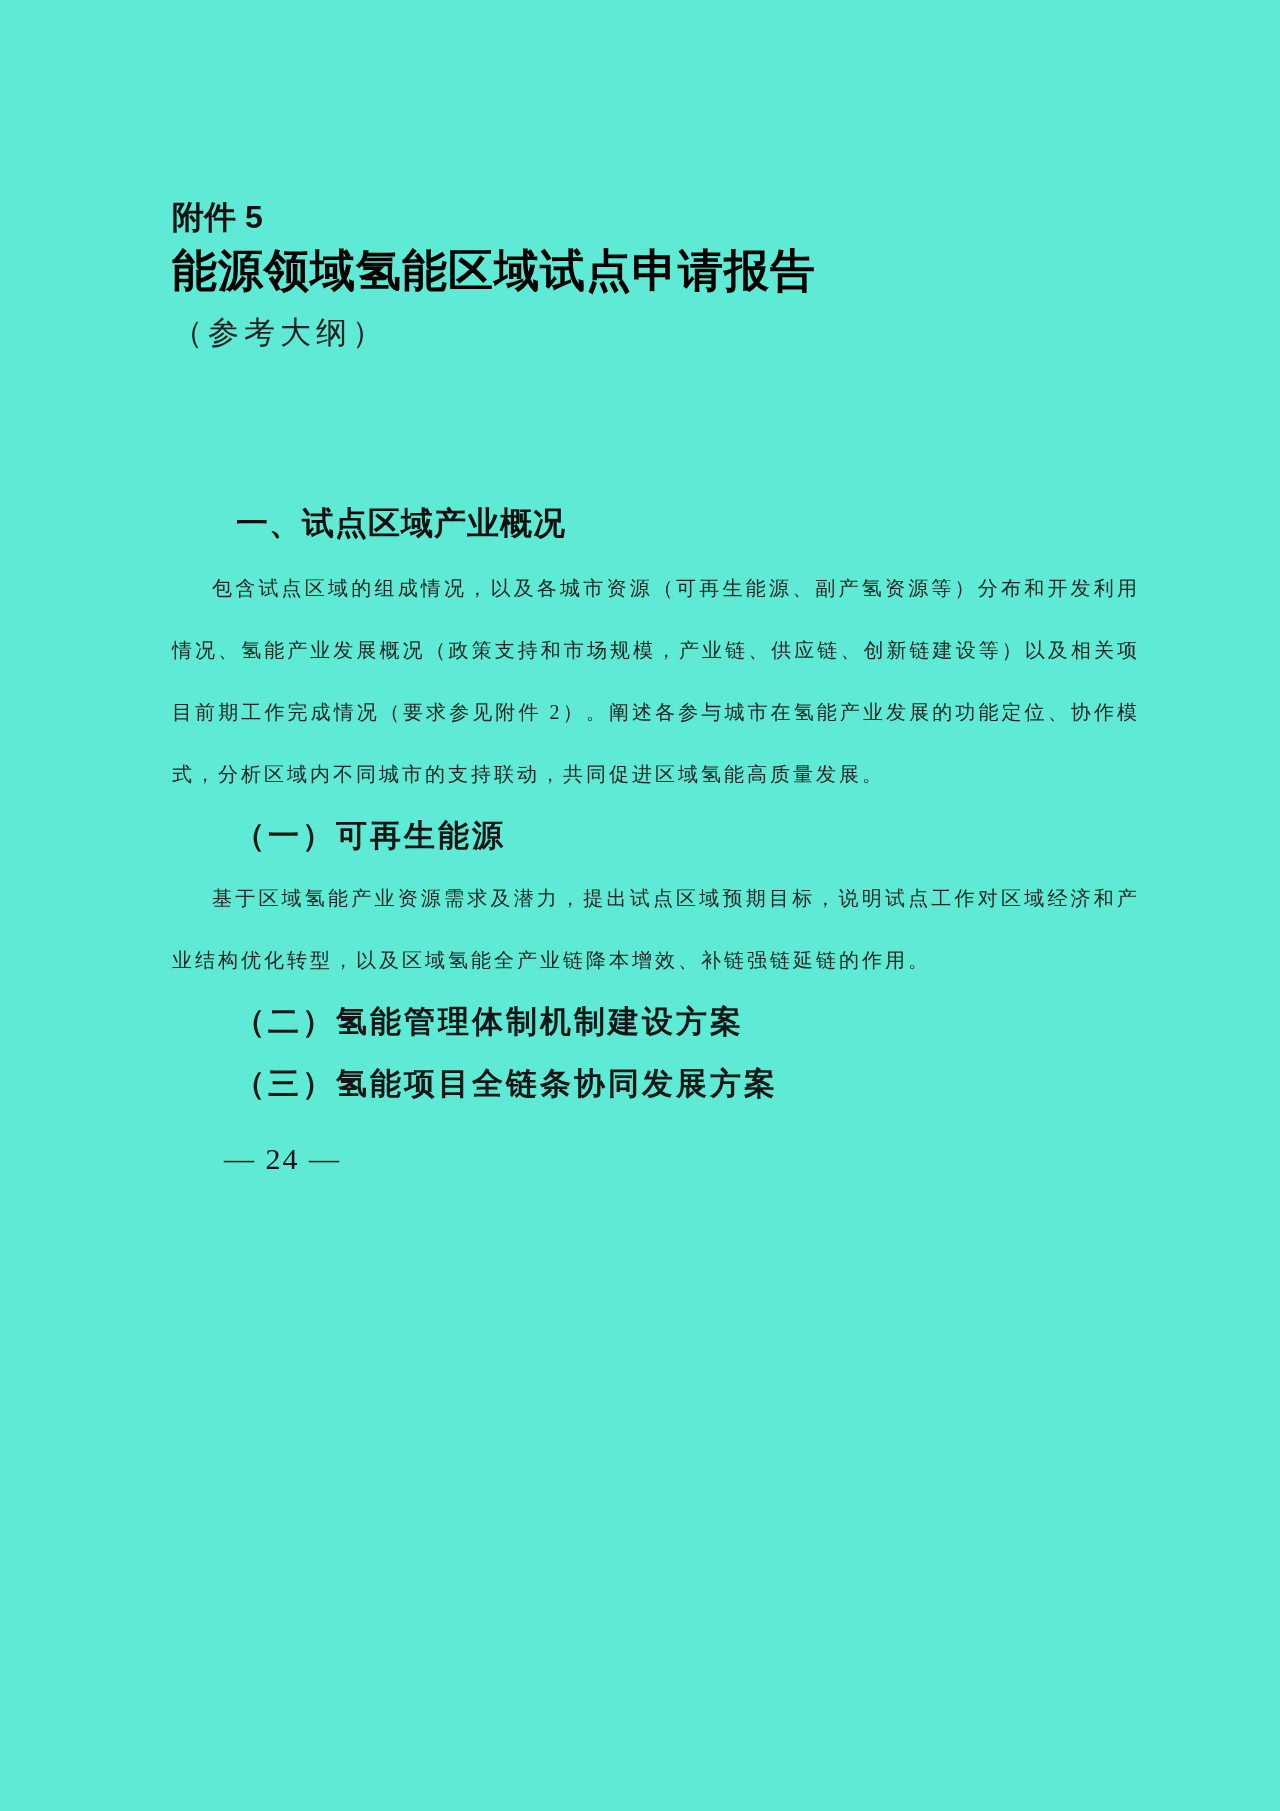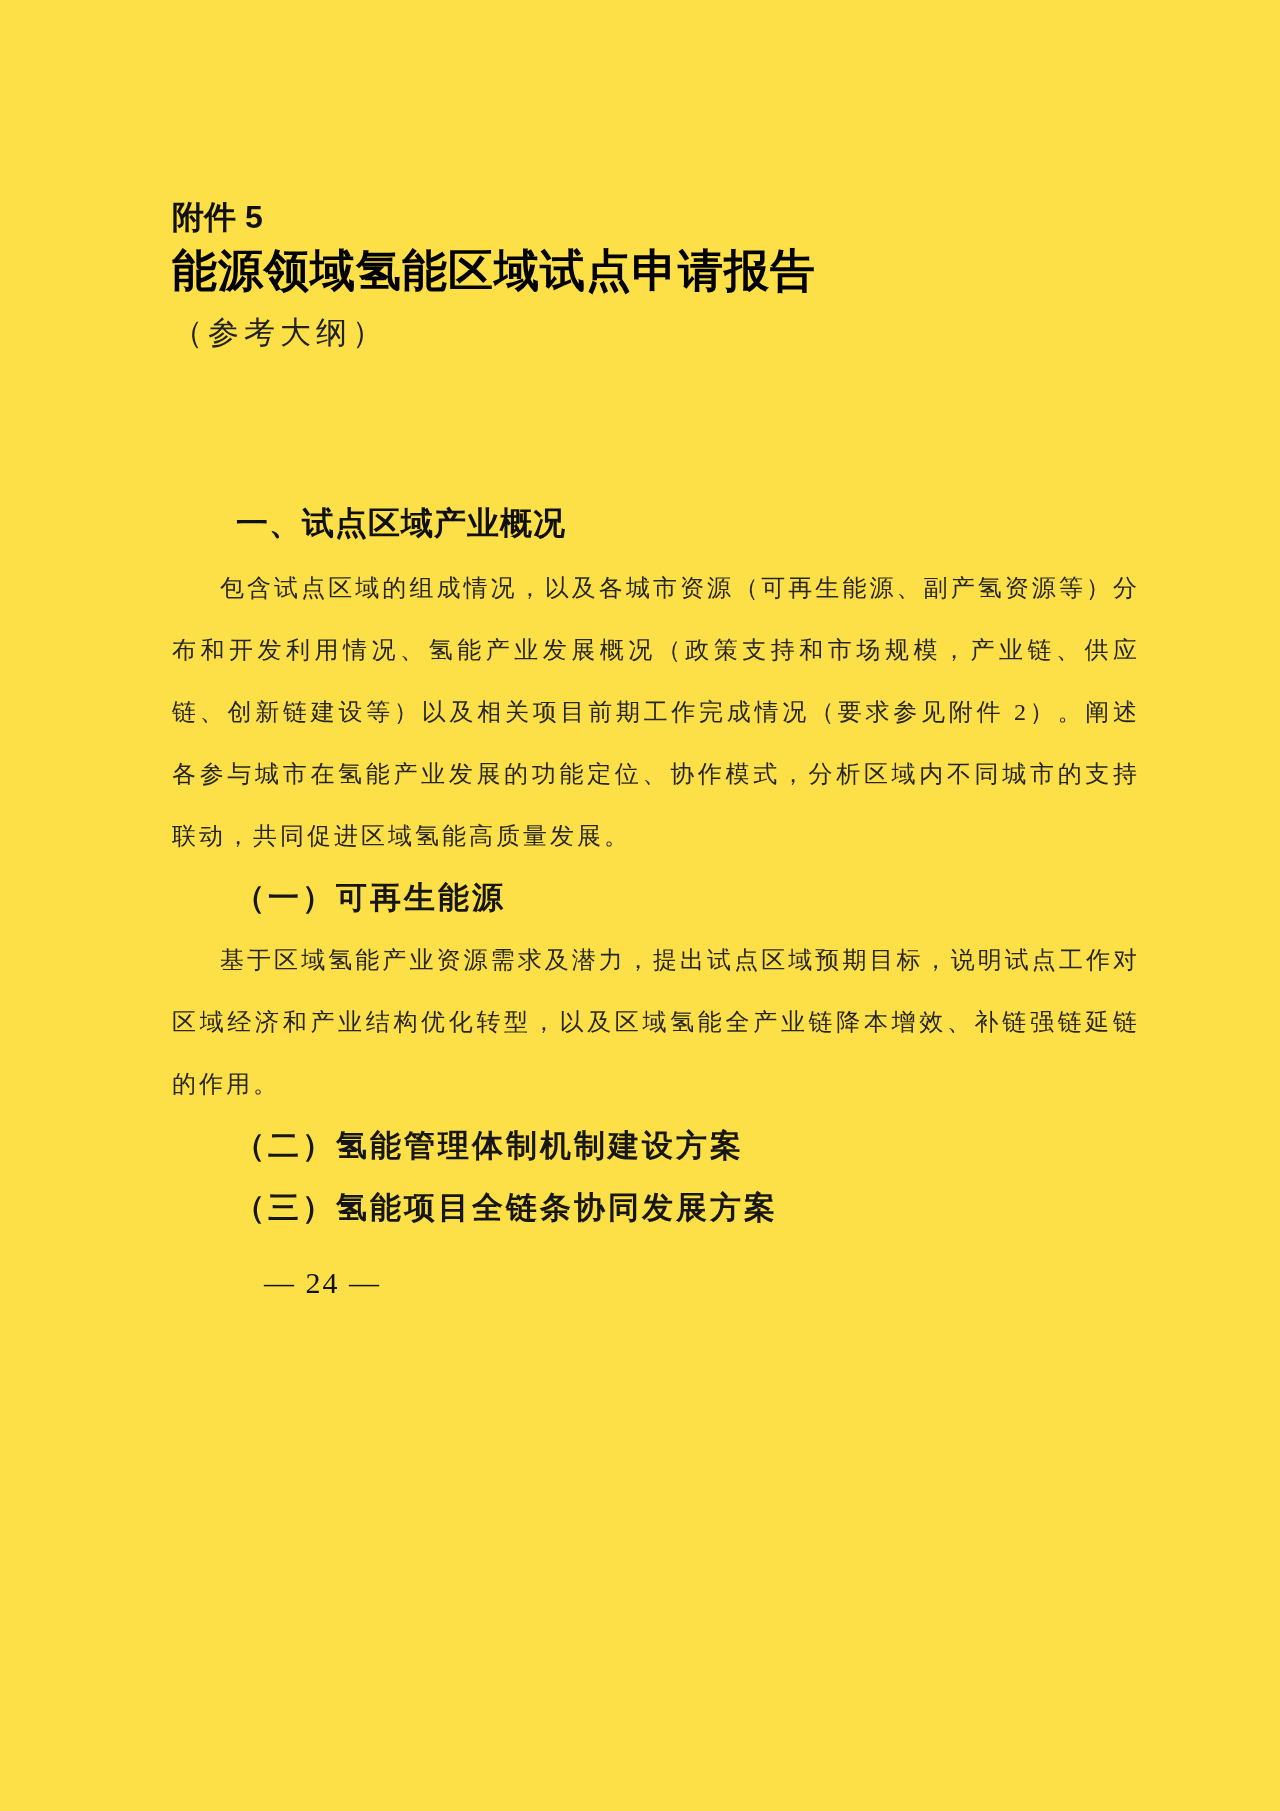--- a/index.html
+++ b/index.html
@@ -5,21 +5,21 @@
   html, body {
     margin: 0;
     padding: 0;
     background: #ffffff;
   }
   .page {
     position: relative;
     width: 1280px;
     height: 1811px;
     box-sizing: border-box;
-    background: #fde047;
+    background: #5eead4;
     padding: 197px 140px 0 172px;
     overflow: hidden;
     font-family: "Liberation Serif", serif;
     color: #1f1f1f;
   }
   .attach-label {
     font-family: "Liberation Sans", sans-serif;
     font-weight: bold;
     font-size: 32px;
     line-height: 40px;
@@ -58,31 +58,31 @@
     font-family: "Liberation Serif", serif;
     font-weight: bold;
     font-size: 31px;
     line-height: 62px;
     text-indent: 2em;
     letter-spacing: 3px;
     color: #161616;
   }
   p.para {
     margin: 0;
-    font-size: 24px;
+    font-size: 20px;
     line-height: 62px;
     letter-spacing: 3px;
     text-indent: 2em;
     text-align: justify;
     word-break: break-all;
     color: #262626;
   }
   .page-number {
     margin-top: 26px;
-    margin-left: 92px;
+    margin-left: 52px;
     font-size: 30px;
     line-height: 36px;
     letter-spacing: 2px;
     color: #111111;
   }
 </style>
 </head>
 <body>
 
 <div class="page">

